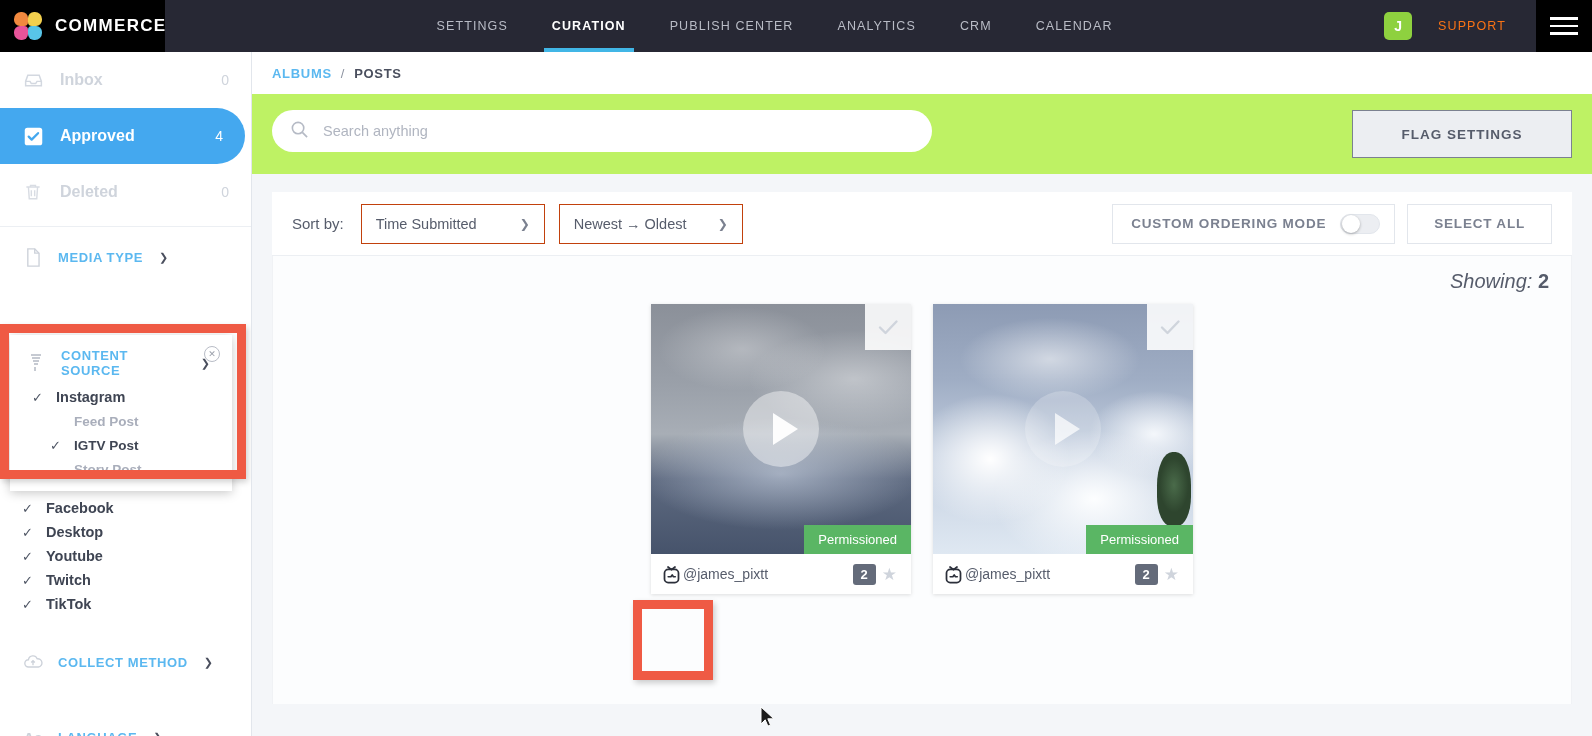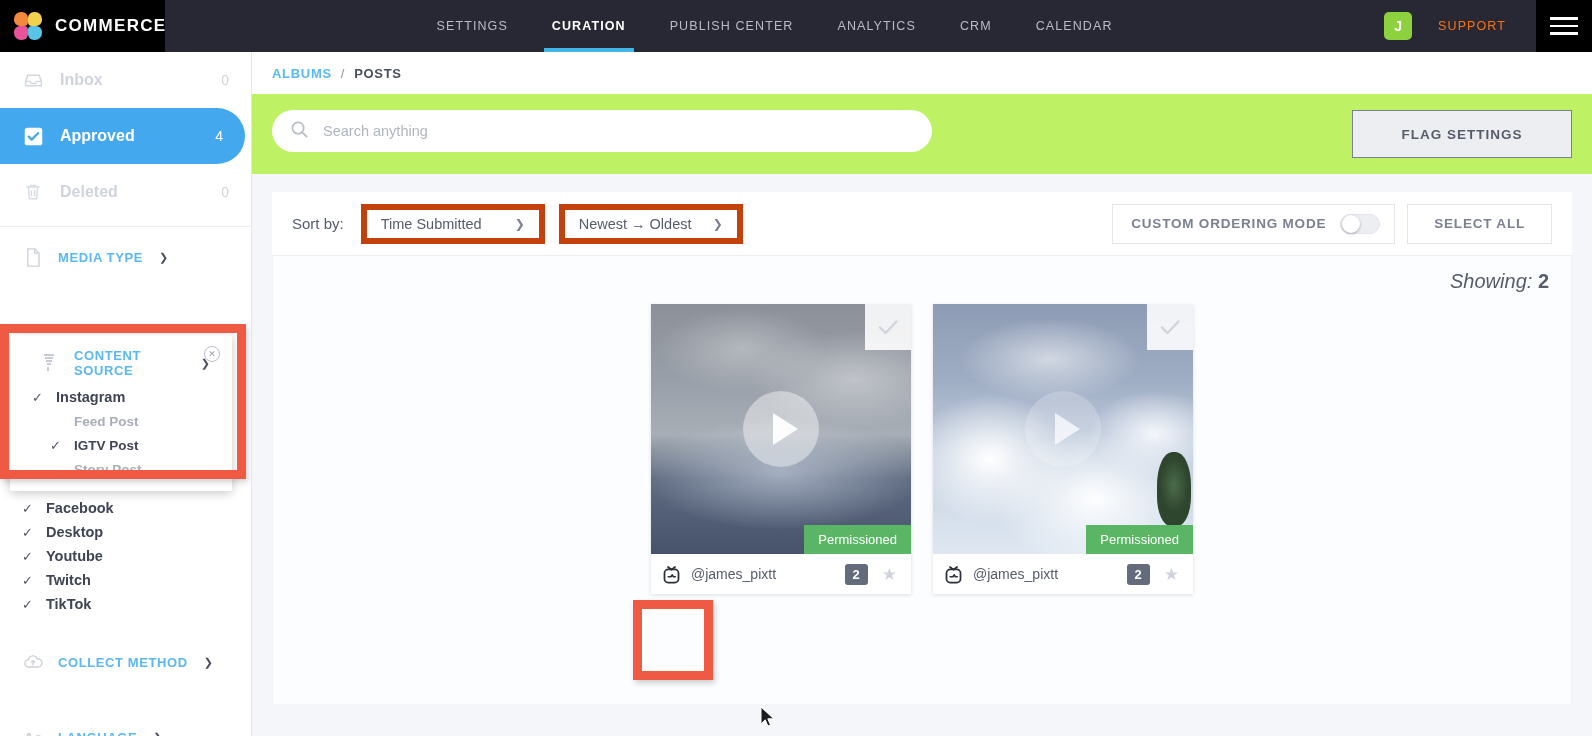--- a/index.html
+++ b/index.html
@@ -152,21 +152,21 @@
     background:#fff; height:44px; margin:0 20px; display:flex; align-items:center;
     padding-left:18px; font-size:14.5px; color:#565c6b;
   }
 
   .sortbar{
     background:#fff; margin:18px 20px 0 20px; height:64px; display:flex;
     align-items:center; padding:0 20px; gap:14px; border-bottom:1px solid #eceff3;
   }
   .sortlabel{ font-size:15px; color:#565c6b; margin-right:3px; }
   .selectbox{
-    height:40px; min-width:184px; border:6px solid #c2410c; background:#fff;
+    height:40px; min-width:184px; border:1px solid #c2410c; background:#fff;
     display:flex; align-items:center; justify-content:space-between;
     padding:0 14px; font-size:14.5px; color:#565c6b; cursor:pointer; gap:16px;
   }
   .selectbox .chv{ color:#7b8190; font-size:12px; }
   .sort-right{ margin-left:auto; display:flex; align-items:center; gap:12px; }
   .com-btn{
     height:40px; border:1px solid #e2e6ec; background:#fff; display:flex;
     align-items:center; gap:14px; padding:0 14px 0 18px; cursor:pointer;
     font-size:13.5px; font-weight:700; letter-spacing:.8px; color:#7b8190;
   }
@@ -240,21 +240,21 @@
     display:block; width:0; height:0; border-left:25px solid rgba(255,255,255,.95);
     border-top:16px solid transparent; border-bottom:16px solid transparent;
     margin-left:8px;
   }
   .playbtn.dim i{ border-left-color:rgba(255,255,255,.72); }
   .perm{
     position:absolute; right:0; bottom:0; background:#5ab664; color:#fff;
     font-size:13px; padding:7px 14px; font-weight:400;
   }
   .card-foot{
-    height:40px; display:flex; align-items:center; padding:0 10px; gap:8px;
+    height:40px; display:flex; align-items:center; padding:0 10px; 
   }
   .igtv-ico{ flex:0 0 22px; display:flex; align-items:center; }
   .handle{ font-size:14px; color:#565c6b; flex:1; }
   .badge{
     background:#646b7a; color:#fff; font-size:13px; font-weight:700;
     border-radius:3px; padding:3px 8px; margin-right:6px;
   }
   .star{ color:#cfd4dc; font-size:17px; margin-right:4px; cursor:pointer; }
 
   .red-box-icon{
@@ -338,21 +338,21 @@
       <svg width="16" height="19" viewBox="0 0 18 22" fill="none" stroke="#cdd2da" stroke-width="1.6">
         <path d="M3 1h8l5 5v15H3z"></path>
           <path d="M11 1v5h5"></path>
       </svg>
     </span>
     <span class="ftitle">MEDIA TYPE</span>
     <span class="chev">❯</span>
   </div>
 
   <div class="cs-panel">
-    <div class="filter-head" style="padding-left:28px">
+    <div class="filter-head" style="padding-left:15px">
       <span class="ico">
         <svg width="14" height="20" viewBox="0 0 14 20" fill="none" stroke="#b4b9c3" stroke-width="1.5">
           <path d="M2 2h10M3 5h8M4 8h6M5 11h4M6 14v4"></path>
         </svg>
       </span>
       <span class="ftitle">CONTENT SOURCE</span>
       <span class="chev">❯</span>
     </div>
     <div class="cs-close">✕</div>
 

